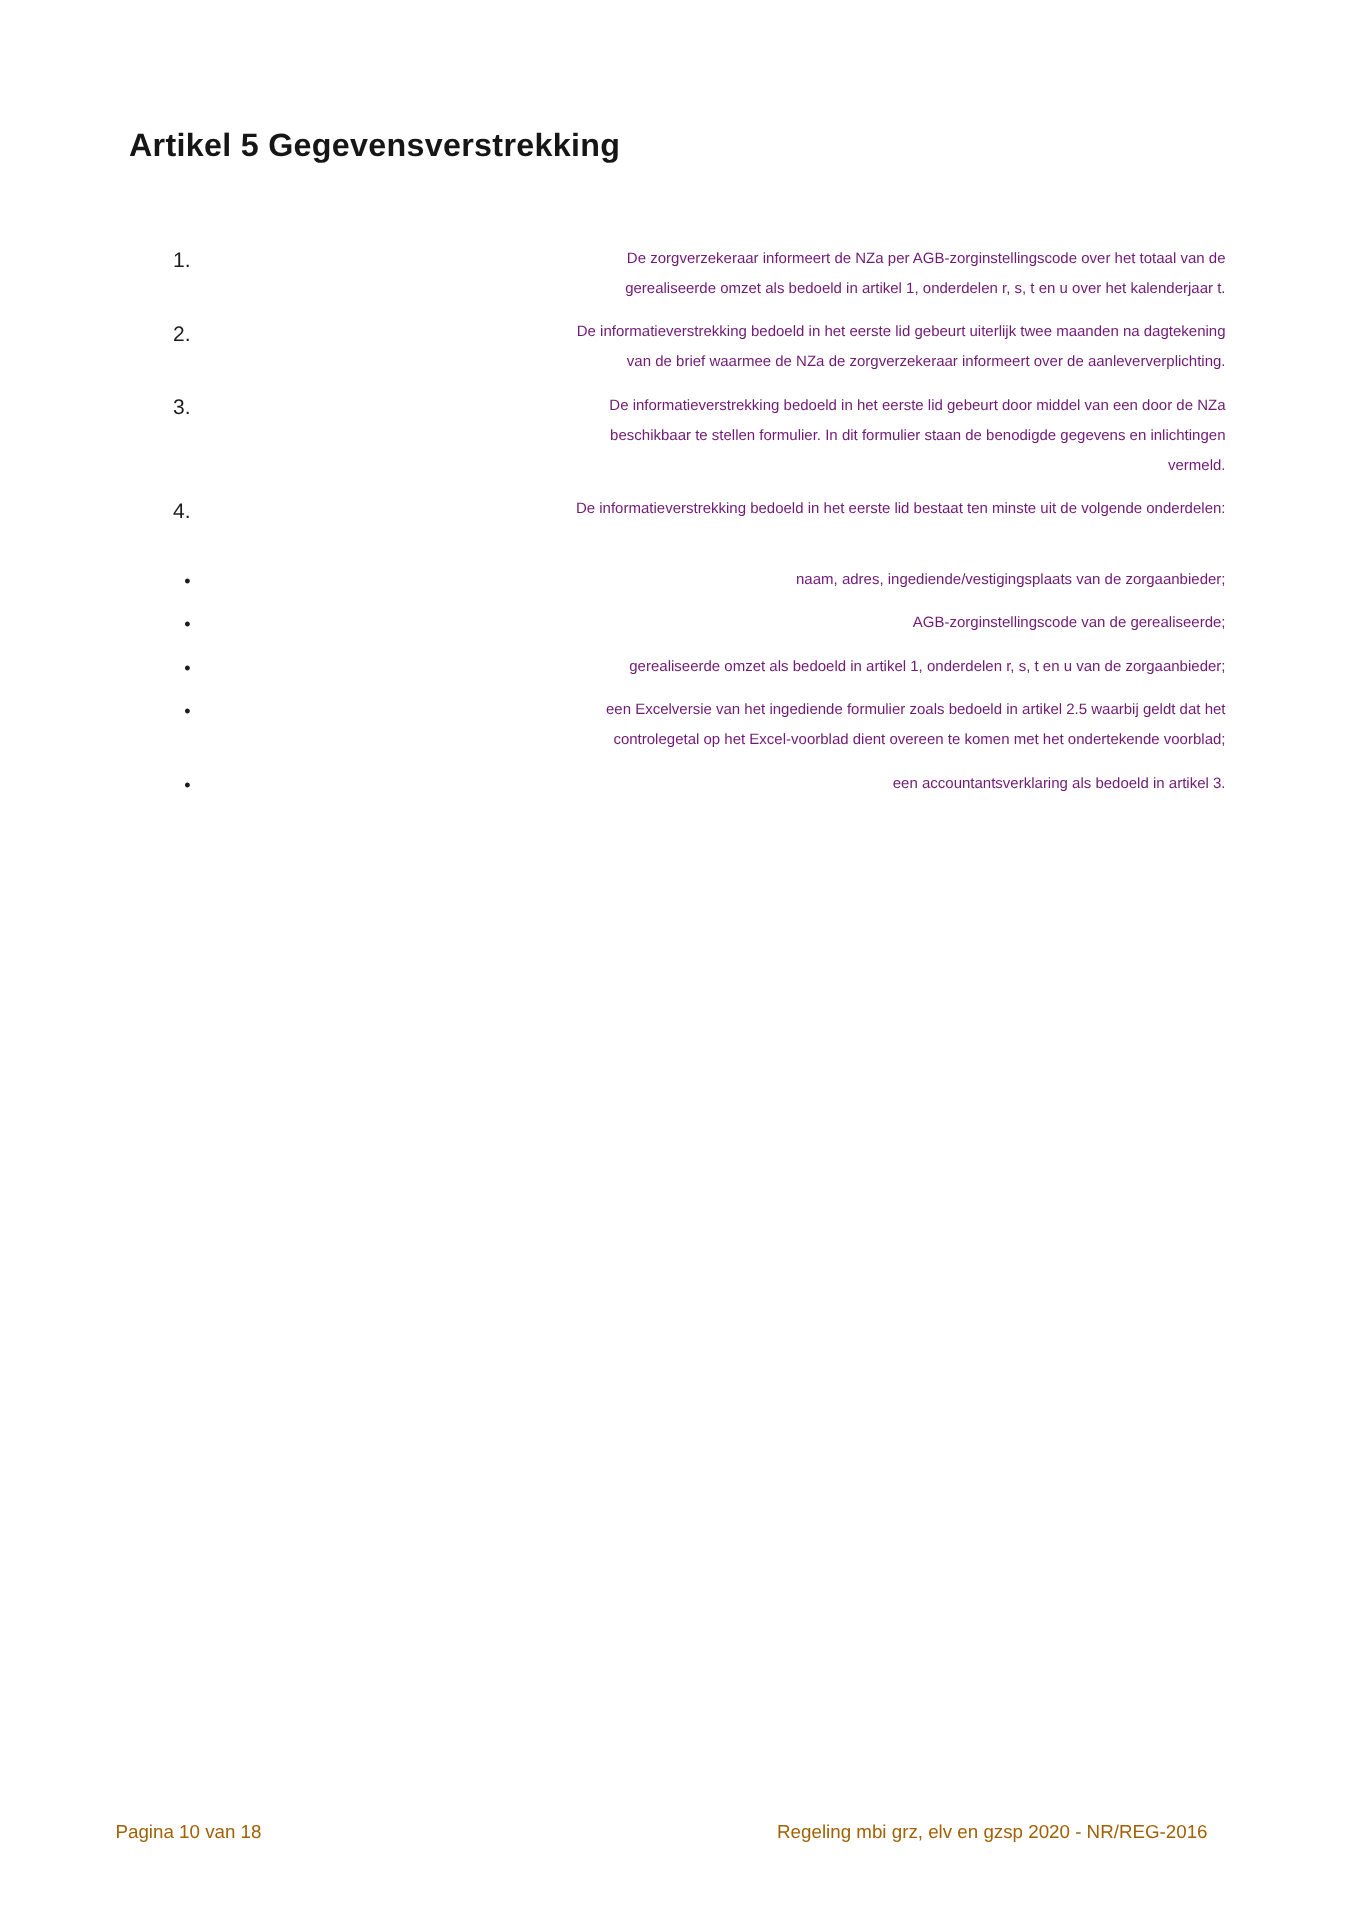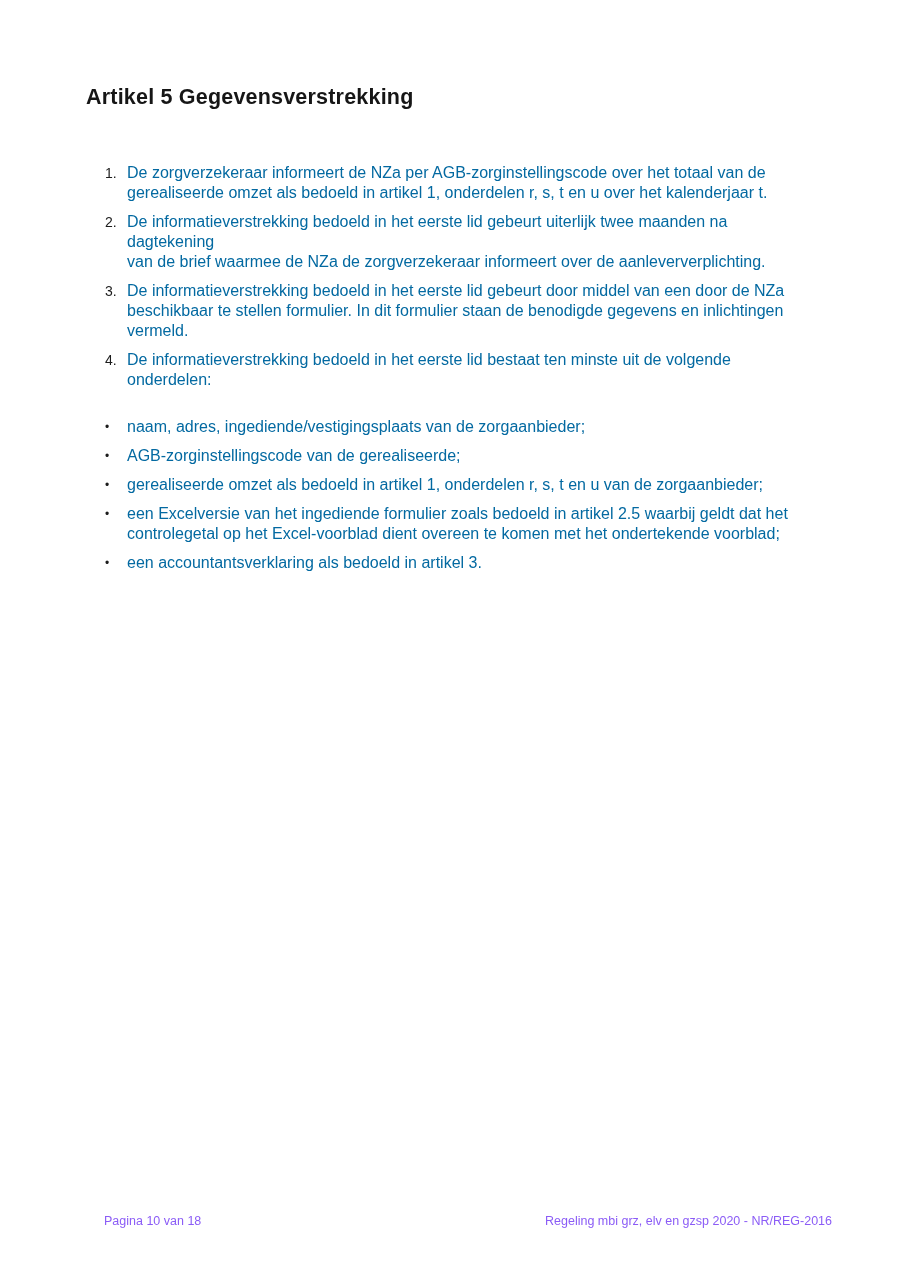--- a/index.html
+++ b/index.html
@@ -1,15 +1,15 @@
 <!DOCTYPE html>
 <html><head>
 <meta charset="utf-8">
 <style>
-  * { margin: 0; padding: 0; box-sizing: border-box; }
+  * { margin: 0; padding: 0; box-sizing: border-box; text-align: right; }
   html, body { background: #ffffff; }
   body {
     width: 900px;
     height: 1273px;
     position: relative;
     font-family: "Liberation Sans", "DejaVu Sans", sans-serif;
     color: #1c1c1c;
     overflow: hidden;
   }
   .page {
@@ -47,38 +47,38 @@
   }
   .bullet-marker {
     width: 22px;
     flex: 0 0 22px;
     font-size: 12px;
     line-height: 20px;
     color: #1c1c1c;
   }
   .item-text {
     flex: 1;
-    font-size: 16px;
+    font-size: 10px;
     line-height: 20px;
-    color: #0369a1;
+    color: #701a75;
     white-space: pre-line;
   }
   .bullet-list {
     margin-top: 27px;
   }
   .footer {
     position: absolute;
-    left: 104px;
+    left: 77px;
     top: 1213px;
     width: 728px;
     display: flex;
     justify-content: space-between;
     font-size: 12.5px;
     line-height: 16px;
-    color: #8b5cf6;
+    color: #a16207;
     white-space: nowrap;
   }
 </style>
 </head>
 <body>
 
 <div class="page">
 
   <h1 class="doc-title">Artikel 5 Gegevensverstrekking</h1>
 

